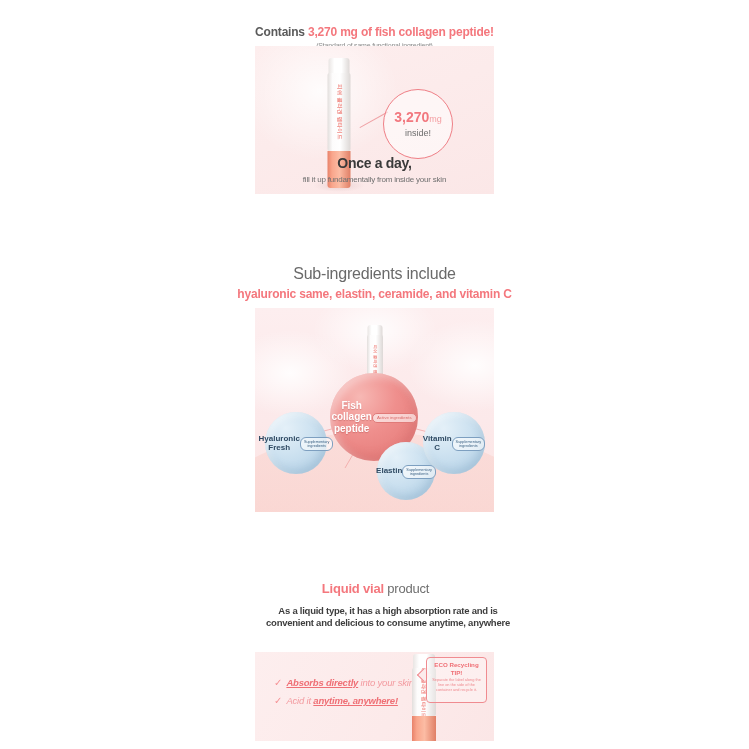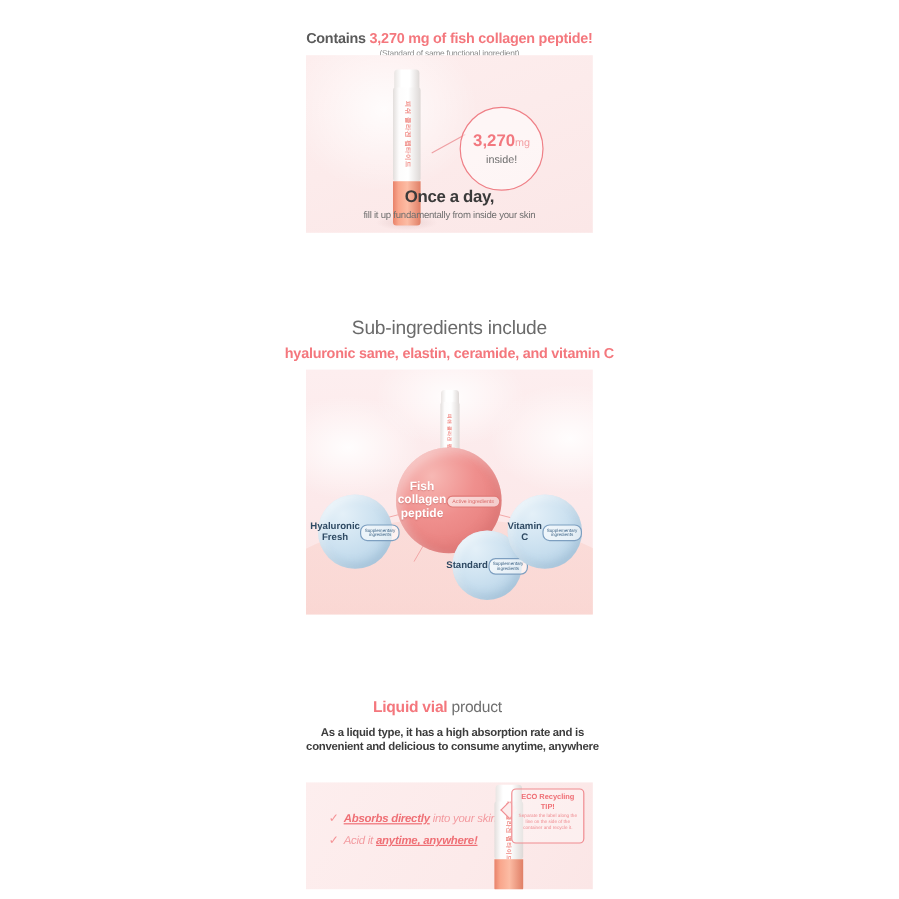--- a/index.html
+++ b/index.html
@@ -140,21 +140,21 @@
   .s-tag-main{
     border:.8px solid #e07a78;color:#d96a68;
     font-size:4.4px;padding:1.2px 4px;
   }
   .s-tag-blue{
     border:.8px solid #7d9fc0;color:#3d6385;
     font-size:3.8px;padding:1.2px 3px;
   }
 
   
-  .sec3-head{position:absolute;left:0;top:581px;width:729px;text-align:center;}
+  .sec3-head{position:absolute;left:11px;top:581px;width:729px;text-align:center;}
   .sec3-title{font-size:13px;letter-spacing:-.2px;color:#6f6f6f;}
   .sec3-title .hl{color:#f4777d;font-weight:700;}
   .sec3-b1{
     font-size:9.5px;font-weight:700;color:#3d3d3d;line-height:12px;
     margin-top:9px;letter-spacing:-.25px;padding-left:25px;
   }
   .sec3-b2{font-size:8px;color:#8a8a8a;margin-top:4px;letter-spacing:-.2px;}
 
   
   .panel3{
@@ -262,21 +262,21 @@
       </div>
       <div class="s-tag s-tag-blue">
         <div>Supplementary</div>
         <div>ingredients</div>
       </div>
     </div>
 
 
     <div class="sphere sphere-blue" style="left:122px;top:134px;width:58px;height:58px;">
       <div class="s-title-blue">
-        <div>Standard</div>
+        <div>Elastin</div>
       </div>
       <div class="s-tag s-tag-blue">
         <div>Supplementary</div>
         <div>ingredients</div>
       </div>
     </div>
 
     <div class="sphere sphere-blue" style="left:168px;top:104px;width:62px;height:62px;">
       <div class="s-title-blue">
         <div>Vitamin C</div>

